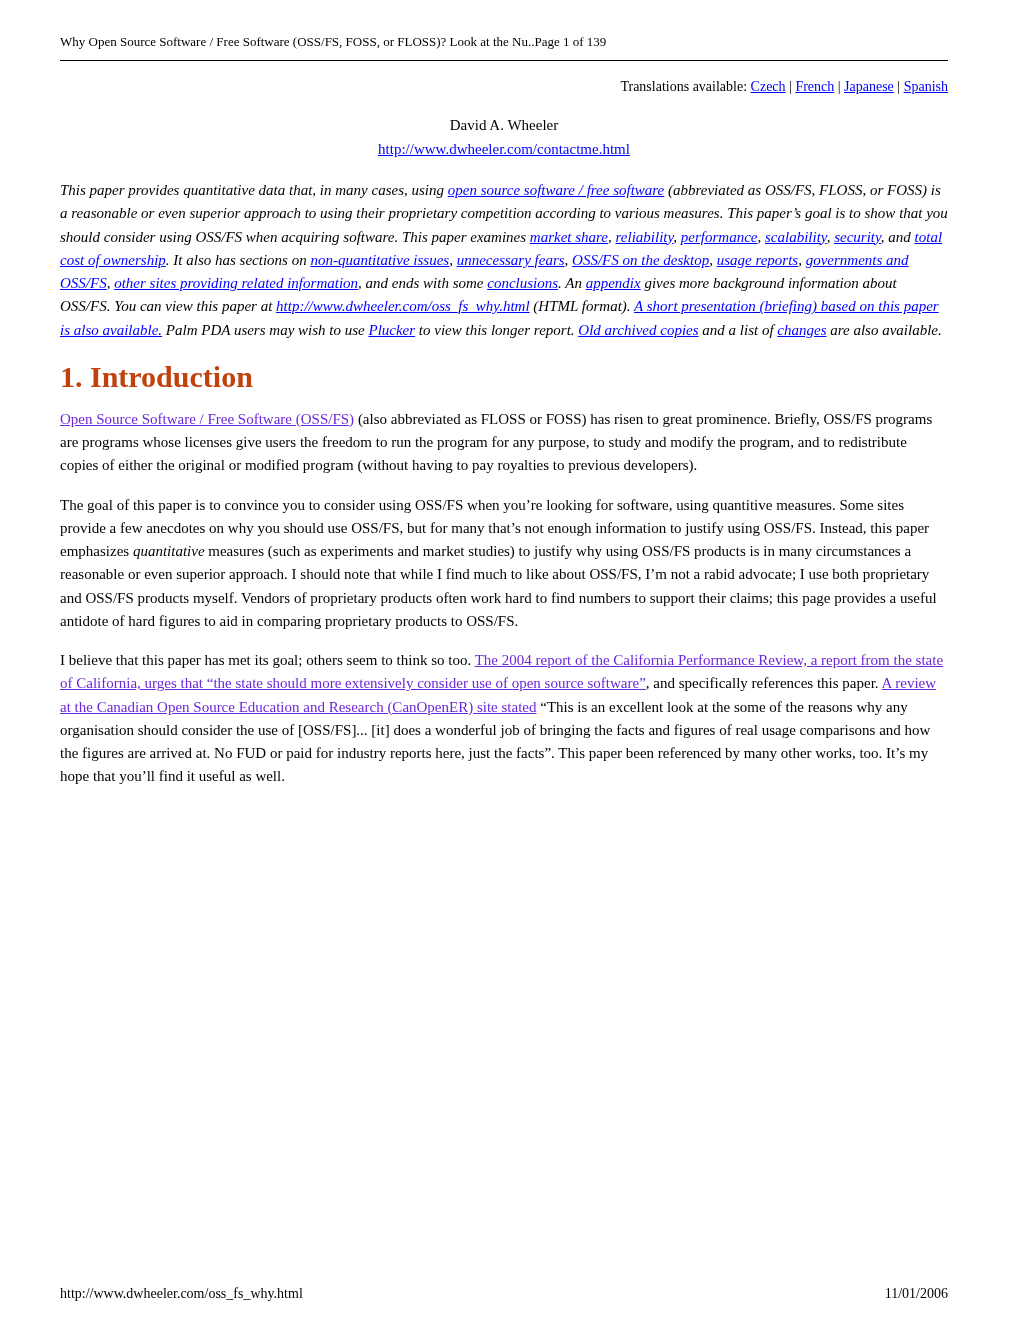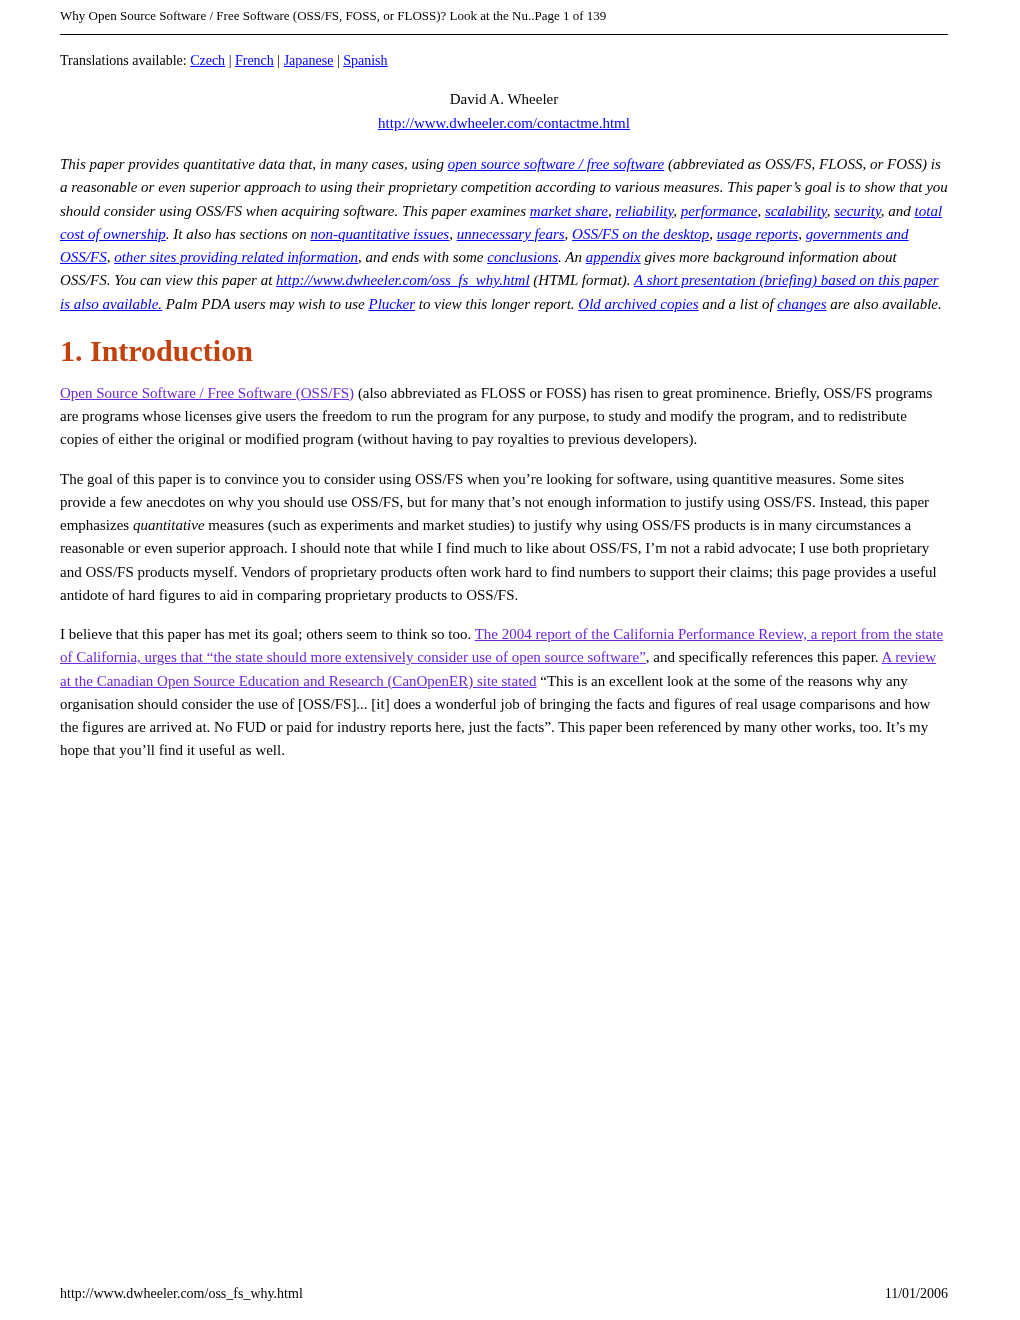--- a/index.html
+++ b/index.html
@@ -9,37 +9,38 @@
       color: #000;
       background: #fff;
       width: 1020px;
       min-height: 1320px;
       padding: 0;
       position: relative;
     }
     .page-wrapper {
       width: 1008px;
       min-height: 1320px;
-      padding: 8px 60px 60px 60px;
+      padding: 34px 60px 60px 60px;
       position: relative;
     }
     .browser-tab {
       font-size: 13px;
       color: #000;
       margin-bottom: 10px;
       padding-bottom: 0;
     }
     .divider {
       border: none;
       border-top: 1px solid #000;
       margin: 10px 0 18px 0;
     }
     .translations {
       font-size: 14px;
       margin-bottom: 18px;
+      text-align: right;
     }
     .translations a {
       color: #00f;
       text-decoration: underline;
     }
     .translations span {
       color: #000;
     }
     .main-title {
       text-align: center;

